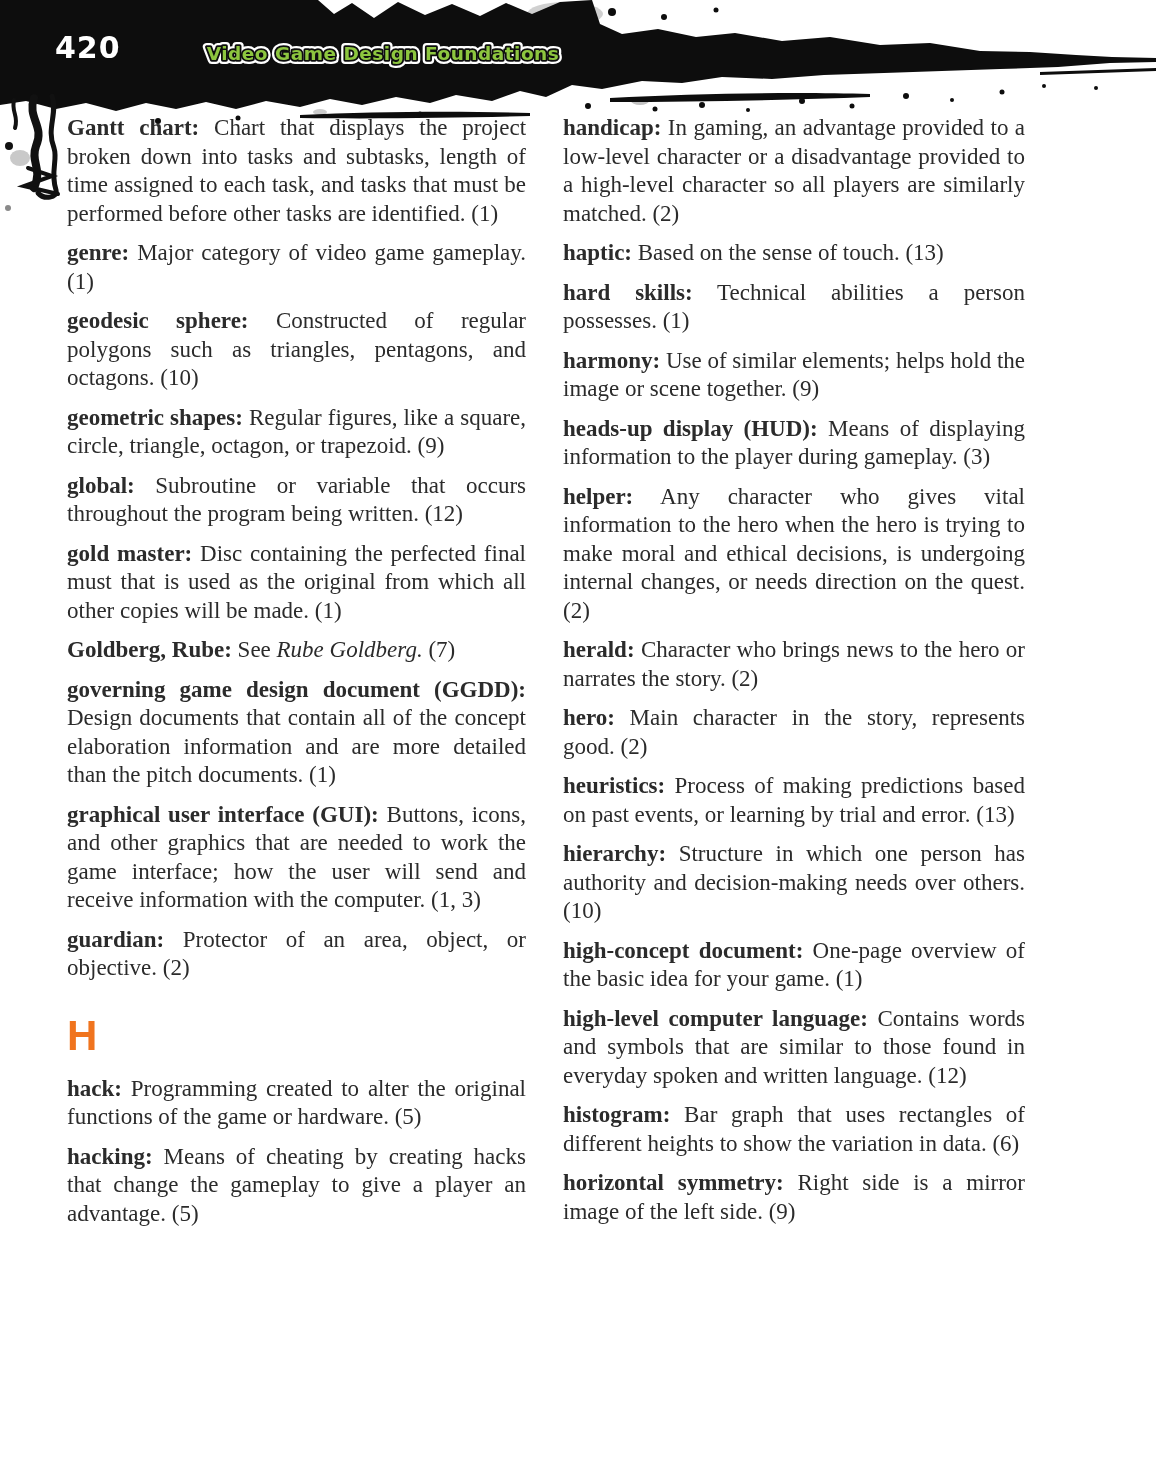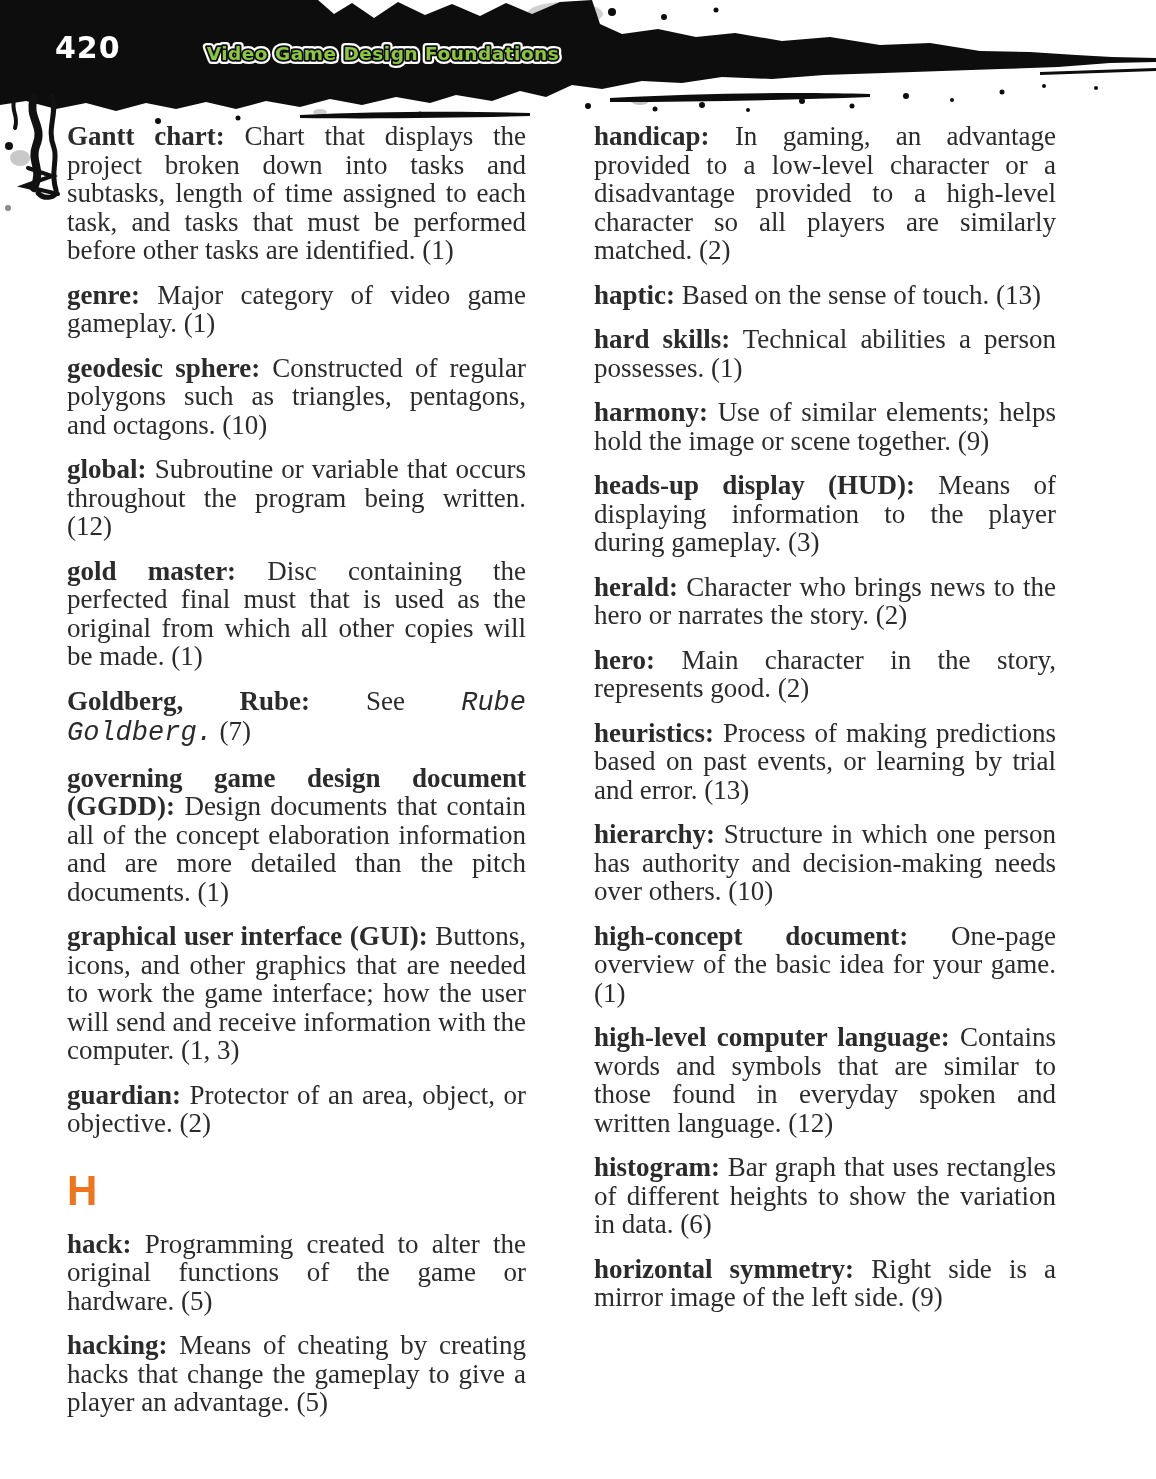--- a/index.html
+++ b/index.html
@@ -23,30 +23,30 @@
     font-family:"DejaVu Sans", sans-serif;
     font-weight:bold;
     font-size:18.5px;
     letter-spacing:0.5px;
   }
   .title-outline-white{stroke:#ffffff;stroke-width:8;fill:none;stroke-linejoin:round;}
   .title-outline-black{stroke:#0d0d0d;stroke-width:3.6;fill:none;stroke-linejoin:round;}
   .title-fill{fill:var(--title-green);}
   .col{position:absolute;top:106px;}
   .col-left{left:67px;width:459px;}
-  .col-right{left:594px;width:462px;}
+  .col-right{left:563px;width:462px;}
   .entry{
-    margin:16px 0 11px 0;
-    font-size:27px;
+    margin:8px 0 11px 0;
+    font-size:23px;
     line-height:28.5px;
     color:var(--ink);
     text-align:justify;
   }
   .term{font-weight:bold;}
-  .it{font-style:italic;font-family:Liberation Mono, monospace;}
+  .it{font-style:italic;}
   .letter{
     font-family:"Liberation Sans", sans-serif;
     font-weight:bold;
     font-size:42px;
     line-height:1;
     color:var(--accent-orange);
     margin:32px 0 18px 0;
   }
 </style>
 </head>
@@ -107,20 +107,21 @@
     <text class="title-txt title-outline-white" x="383" y="60" text-anchor="middle">Video Game Design Foundations</text>
     <text class="title-txt title-outline-black" x="383" y="60" text-anchor="middle">Video Game Design Foundations</text>
     <text class="title-txt title-fill" x="383" y="60" text-anchor="middle">Video Game Design Foundations</text>
   </svg>
 
   <div class="col col-left">
     <div id="left-before">
         <p class="entry"><span class="term">Gantt chart:</span> <span>Chart that displays the project broken down into tasks and subtasks, length of time assigned to each task, and tasks that must be performed before other tasks are identified.</span> <span>(1)</span></p>
         <p class="entry"><span class="term">genre:</span> <span>Major category of video game gameplay.</span> <span>(1)</span></p>
         <p class="entry"><span class="term">geodesic sphere:</span> <span>Constructed of regular polygons such as triangles, pentagons, and octagons.</span> <span>(10)</span></p>
+        <p class="entry"><span class="term">geometric shapes:</span> <span>Regular figures, like a square, circle, triangle, octagon, or trapezoid.</span> <span>(9)</span></p>
         <p class="entry"><span class="term">global:</span> <span>Subroutine or variable that occurs throughout the program being written.</span> <span>(12)</span></p>
         <p class="entry"><span class="term">gold master:</span> <span>Disc containing the perfected final must that is used as the original from which all other copies will be made.</span> <span>(1)</span></p>
         <p class="entry"><span class="term">Goldberg, Rube:</span> <span>See </span><span class="it">Rube Goldberg.</span> <span>(7)</span></p>
         <p class="entry"><span class="term">governing game design document (GGDD):</span> <span>Design documents that contain all of the concept elaboration information and are more detailed than the pitch documents.</span> <span>(1)</span></p>
         <p class="entry"><span class="term">graphical user interface (GUI):</span> <span>Buttons, icons, and other graphics that are needed to work the game interface; how the user will send and receive information with the computer.</span> <span>(1, 3)</span></p>
         <p class="entry"><span class="term">guardian:</span> <span>Protector of an area, object, or objective.</span> <span>(2)</span></p>
       </div>
     <h2 class="letter">H</h2>
     <div id="left-after">
         <p class="entry"><span class="term">hack:</span> <span>Programming created to alter the original functions of the game or hardware.</span> <span>(5)</span></p>
@@ -128,20 +129,21 @@
       </div>
   </div>
 
   <div class="col col-right">
     <div id="right-entries">
         <p class="entry"><span class="term">handicap:</span> <span>In gaming, an advantage provided to a low-level character or a disadvantage provided to a high-level character so all players are similarly matched.</span> <span>(2)</span></p>
         <p class="entry"><span class="term">haptic:</span> <span>Based on the sense of touch.</span> <span>(13)</span></p>
         <p class="entry"><span class="term">hard skills:</span> <span>Technical abilities a person possesses.</span> <span>(1)</span></p>
         <p class="entry"><span class="term">harmony:</span> <span>Use of similar elements; helps hold the image or scene together.</span> <span>(9)</span></p>
         <p class="entry"><span class="term">heads-up display (HUD):</span> <span>Means of displaying information to the player during gameplay.</span> <span>(3)</span></p>
+        <p class="entry"><span class="term">helper:</span> <span>Any character who gives vital information to the hero when the hero is trying to make moral and ethical decisions, is undergoing internal changes, or needs direction on the quest.</span> <span>(2)</span></p>
         <p class="entry"><span class="term">herald:</span> <span>Character who brings news to the hero or narrates the story.</span> <span>(2)</span></p>
         <p class="entry"><span class="term">hero:</span> <span>Main character in the story, represents good.</span> <span>(2)</span></p>
         <p class="entry"><span class="term">heuristics:</span> <span>Process of making predictions based on past events, or learning by trial and error.</span> <span>(13)</span></p>
         <p class="entry"><span class="term">hierarchy:</span> <span>Structure in which one person has authority and decision-making needs over others.</span> <span>(10)</span></p>
         <p class="entry"><span class="term">high-concept document:</span> <span>One-page overview of the basic idea for your game.</span> <span>(1)</span></p>
         <p class="entry"><span class="term">high-level computer language:</span> <span>Contains words and symbols that are similar to those found in everyday spoken and written language.</span> <span>(12)</span></p>
         <p class="entry"><span class="term">histogram:</span> <span>Bar graph that uses rectangles of different heights to show the variation in data.</span> <span>(6)</span></p>
         <p class="entry"><span class="term">horizontal symmetry:</span> <span>Right side is a mirror image of the left side.</span> <span>(9)</span></p>
       </div>
   </div>

